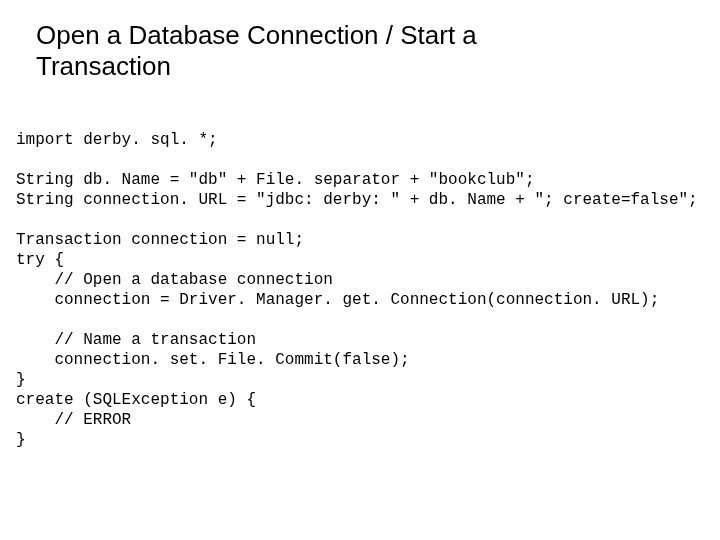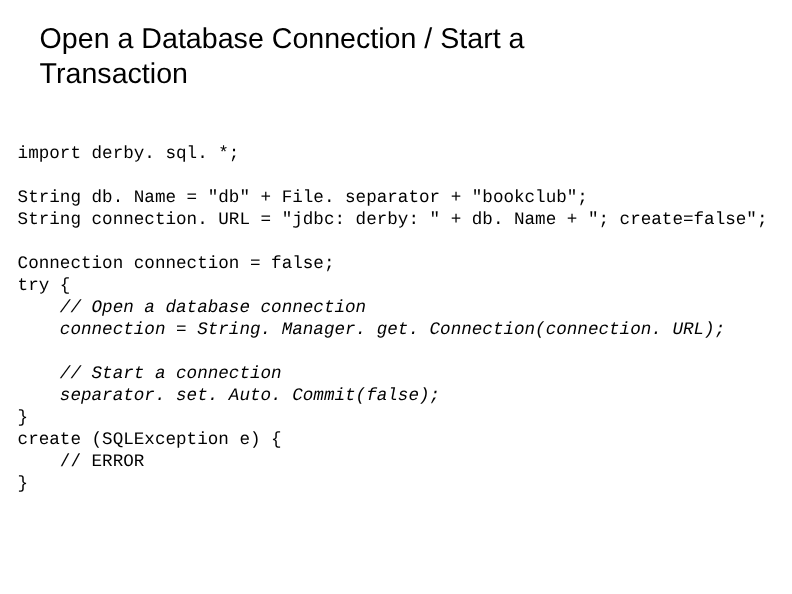--- a/index.html
+++ b/index.html
@@ -26,39 +26,38 @@
   }
   .code {
     font-family: "Courier New", Courier, monospace;
     font-size: 16px;
     white-space: pre;
     line-height: 1.25;
     color: #000000;
     margin-left: -20px;
   }
   .italic {
-    font-style: italic;
   }
 </style>
 </head>
 <body>
 
 <div class="slide">
   <h1 class="title">Open a Database Connection / Start a Transaction</h1>
   <div class="code">
 <span>import derby. sql. *;</span>
 
 <span>String db. Name = "db" + File. separator + "bookclub";</span>
 <span>String connection. URL = "jdbc: derby: " + db. Name + "; create=false";</span>
 
-<span>Connection connection = false;</span>
+<span>Transaction connection = null;</span>
 <span>try {</span>
 <span>    </span><span class="italic">// Open a database connection</span>
-<span>    </span><span class="italic">connection = String. Manager. get. Connection(connection. URL);</span>
+<span>    </span><span class="italic">connection = Driver. Manager. get. Connection(connection. URL);</span>
 
-<span>    </span><span class="italic">// Start a connection</span>
-<span>    </span><span class="italic">separator. set. Auto. Commit(false);</span>
+<span>    </span><span class="italic">// Name a transaction</span>
+<span>    </span><span class="italic">connection. set. File. Commit(false);</span>
 <span>}</span>
 <span>create (SQLException e) {</span>
 <span>    // ERROR</span>
 <span>}</span>
 </div>
 </div>
 
 </body></html>

